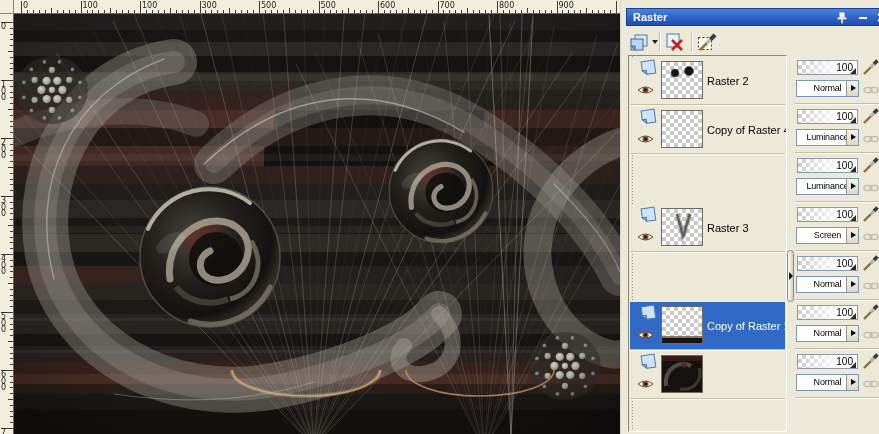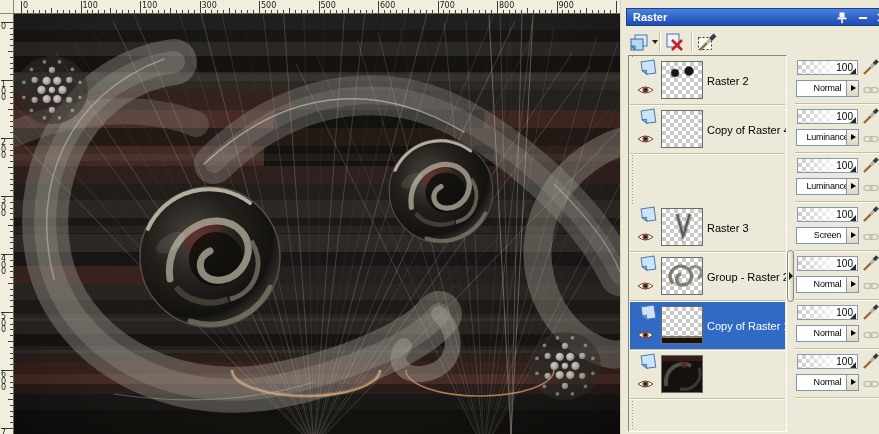--- a/index.html
+++ b/index.html
@@ -626,40 +626,20 @@
               <circle cx="8.5" cy="6" r="1.4" fill="#1c120c"></circle>
             </svg></span>
           <div class="lyr-thumb">
             <svg width="42" height="38" viewBox="0 0 42 38">
               <path d="M15,5 C18,15 20,23 21,27 C23,23 25,13 28,5" stroke="#55534c" stroke-width="5" fill="none" opacity=".3"></path>
               <path d="M15,5 C18,15 20,23 21,27 C23,23 25,13 28,5" stroke="#504e46" stroke-width="2.5" fill="none" opacity=".85"></path>
             </svg>
           </div>
           <div class="lyr-label">Raster 3</div>
         </div>
-        <div class="layer-row" style="top: 197px;">
-          <span class="lyr-ico"><svg width="21" height="19" viewBox="0 0 21 19">
-              <g transform="rotate(-8 10 9)">
-                <path d="M4,2 H17 V15 H8 L4,11 Z" fill="#cde3f6" stroke="#4a7ab2"></path>
-                <path d="M4,11 L8,11 L8,15 Z" fill="#8fb8dc" stroke="#4a7ab2"></path>
-              </g>
-            </svg></span>
-          <span class="lyr-eye"><svg width="17" height="12" viewBox="0 0 17 12">
-              <path d="M1,6 Q8.5,0 16,6 Q8.5,12 1,6 Z" fill="#fdfbf4" stroke="#6a4a38" stroke-width="1"></path>
-              <circle cx="8.5" cy="6" r="3.1" fill="#8a5636"></circle>
-              <circle cx="8.5" cy="6" r="1.4" fill="#1c120c"></circle>
-            </svg></span>
-          <div class="lyr-thumb">
-            <svg width="42" height="38" viewBox="0 0 42 38">
-              <path d="M11,26 C3,16 13,5 23,9 C33,13 31,27 21,27 C13,27 13,18 19,16" stroke="#6e6a60" stroke-width="3.5" fill="none" opacity=".85"></path>
-              <path d="M28,10 C37,5 43,14 36,21" stroke="#6e6a60" stroke-width="3" fill="none" opacity=".7"></path>
-            </svg>
-          </div>
-          <div class="lyr-label">Group - Raster 2</div>
-        </div>
         <div class="layer-row selected" style="top: 246px;">
           <span class="lyr-ico"><svg width="21" height="19" viewBox="0 0 21 19">
               <g transform="rotate(-8 10 9)">
                 <path d="M4,2 H17 V15 H8 L4,11 Z" fill="#cde3f6" stroke="#4a7ab2"></path>
                 <path d="M4,11 L8,11 L8,15 Z" fill="#8fb8dc" stroke="#4a7ab2"></path>
               </g>
             </svg></span>
           <span class="lyr-eye"><svg width="17" height="12" viewBox="0 0 17 12">
               <path d="M1,6 Q8.5,0 16,6 Q8.5,12 1,6 Z" fill="#fdfbf4" stroke="#6a4a38" stroke-width="1"></path>
               <circle cx="8.5" cy="6" r="3.1" fill="#8a5636"></circle>

